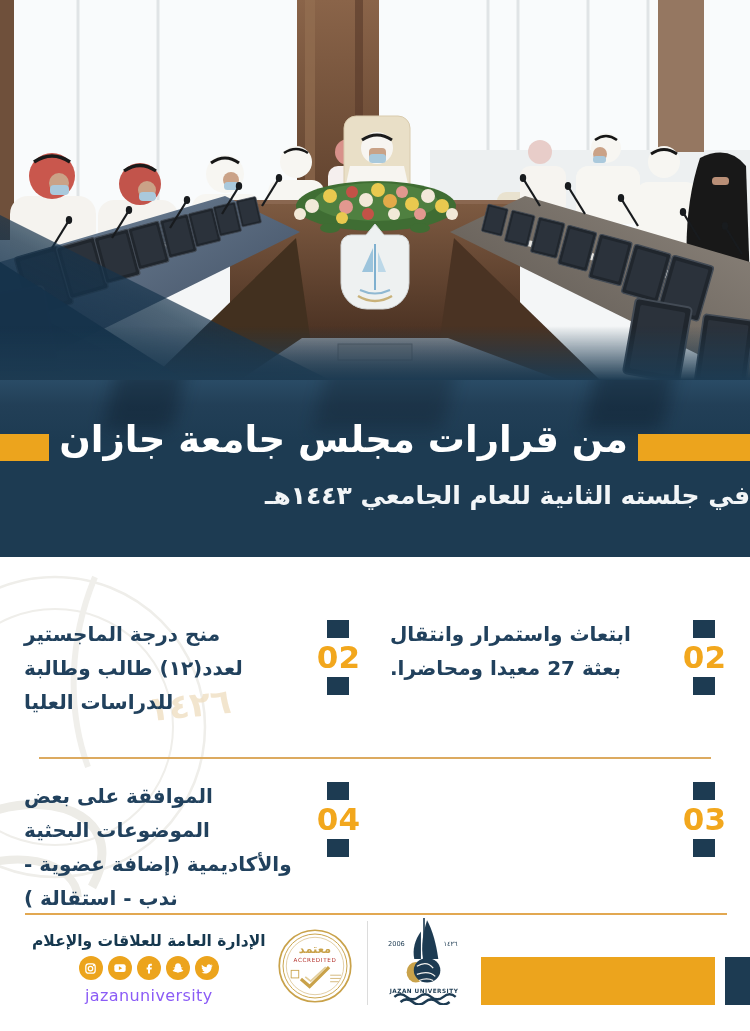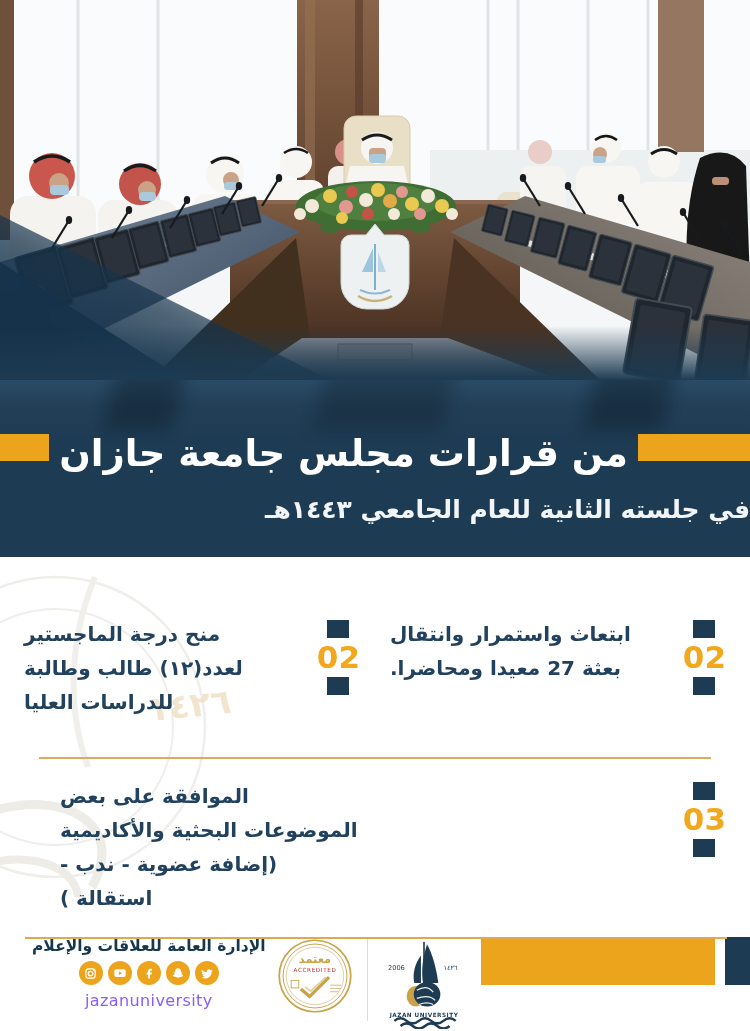--- a/index.html
+++ b/index.html
@@ -13,21 +13,21 @@
   
   .banner{
     position:relative;width:750px;height:177px;background:#1d3b52;
     background:linear-gradient(#2a4c66 0%,#223f57 14%,#1d3b52 34%,#1d3b52 100%);
     overflow:hidden;
   }
   .streak{position:absolute;top:-14px;height:64px;background:rgba(9,22,33,.38);filter:blur(9px);transform:skewX(-14deg);}
   .streak.s1{left:110px;width:70px}
   .streak.s2{left:320px;width:130px;background:rgba(9,22,33,.28)}
   .streak.s3{left:590px;width:80px}
-  .title-row{position:relative;display:flex;align-items:flex-start;margin-top:54px;direction:rtl;padding-left:31px;}
+  .title-row{position:relative;display:flex;align-items:flex-end;margin-top:40px;direction:rtl;padding-left:31px;}
   .title-bar{height:27px;background:#eca41d;flex:0 0 112px;}
   .banner-title{
     flex:1;text-align:center;color:#ffffff;font-size:37px;font-weight:bold;
     line-height:1.1;white-space:nowrap;padding:0 10px;
   }
   .banner-subtitle{
     margin-top:20px;text-align:right;color:#f2f5f7;font-size:25px;font-weight:bold;direction:rtl;
   }
   
   .content{position:relative;width:750px;height:340px;background:#ffffff;}
@@ -44,21 +44,21 @@
   .decision{display:flex;gap:13px;align-items:flex-start;}
   .num-col{display:flex;flex-direction:column;align-items:center;gap:5px;padding-top:3px;flex:0 0 auto;}
   .sq{width:22px;height:18px;background:#1d3b52;display:block}
   .num{font-size:31px;font-weight:bold;color:#f2a71d;line-height:.95;}
   .decision-text{
     font-size:20px;font-weight:bold;color:#21415d;line-height:1.7;text-align:left;max-width:300px;
   }
   
   .footer{position:relative;width:750px;height:134px;background:#ffffff;}
   .footer-hairline{position:absolute;top:0;left:25px;right:23px;height:2px;background:#e2a851;}
-  .footer-inner{display:flex;align-items:flex-start;margin-top:40px;padding-left:32px;gap:10px;}
+  .footer-inner{display:flex;align-items:flex-end;margin-top:16px;padding-left:32px;gap:10px;}
   .dept-block{flex:0 0 206px;display:flex;flex-direction:column;align-items:center;gap:6px;}
   .dept-title{font-size:15.5px;font-weight:bold;color:#16384f;white-space:nowrap;direction:rtl;}
   .social{display:flex;gap:5px;}
   .sicon{width:24px;height:24px;border-radius:50%;background:#eca41d;display:flex;align-items:center;justify-content:center;}
   .handle{font-size:16px;color:#8b5cf6;letter-spacing:.4px;}
   .vdivider{width:1px;height:84px;background:#dcdcdc;flex:0 0 auto;margin:0 3px;}
   .orange-bar{flex:1;height:48px;background:#eca41d;margin-left:4px;}
   .navy-cap{flex:0 0 25px;height:48px;background:#1d3b52;}
 </style>
 </head>
@@ -316,20 +316,25 @@
 
       <div class="row row2">
         <div class="decision">
           <div class="num-col">
             <span class="sq"></span>
             <span class="num">03</span>
             <span class="sq"></span>
           </div>
         </div>
         <div class="decision">
+          <div class="num-col">
+            <span class="sq"></span>
+            <span class="num">04</span>
+            <span class="sq"></span>
+          </div>
           <div class="decision-text">الموافقة على بعض الموضوعات البحثية والأكاديمية (إضافة عضوية - ندب - استقالة )</div>
         </div>
       </div>
     </div>
   </div>
 
   <div class="footer">
     <div class="footer-hairline"></div>
     <div class="footer-inner">
 

